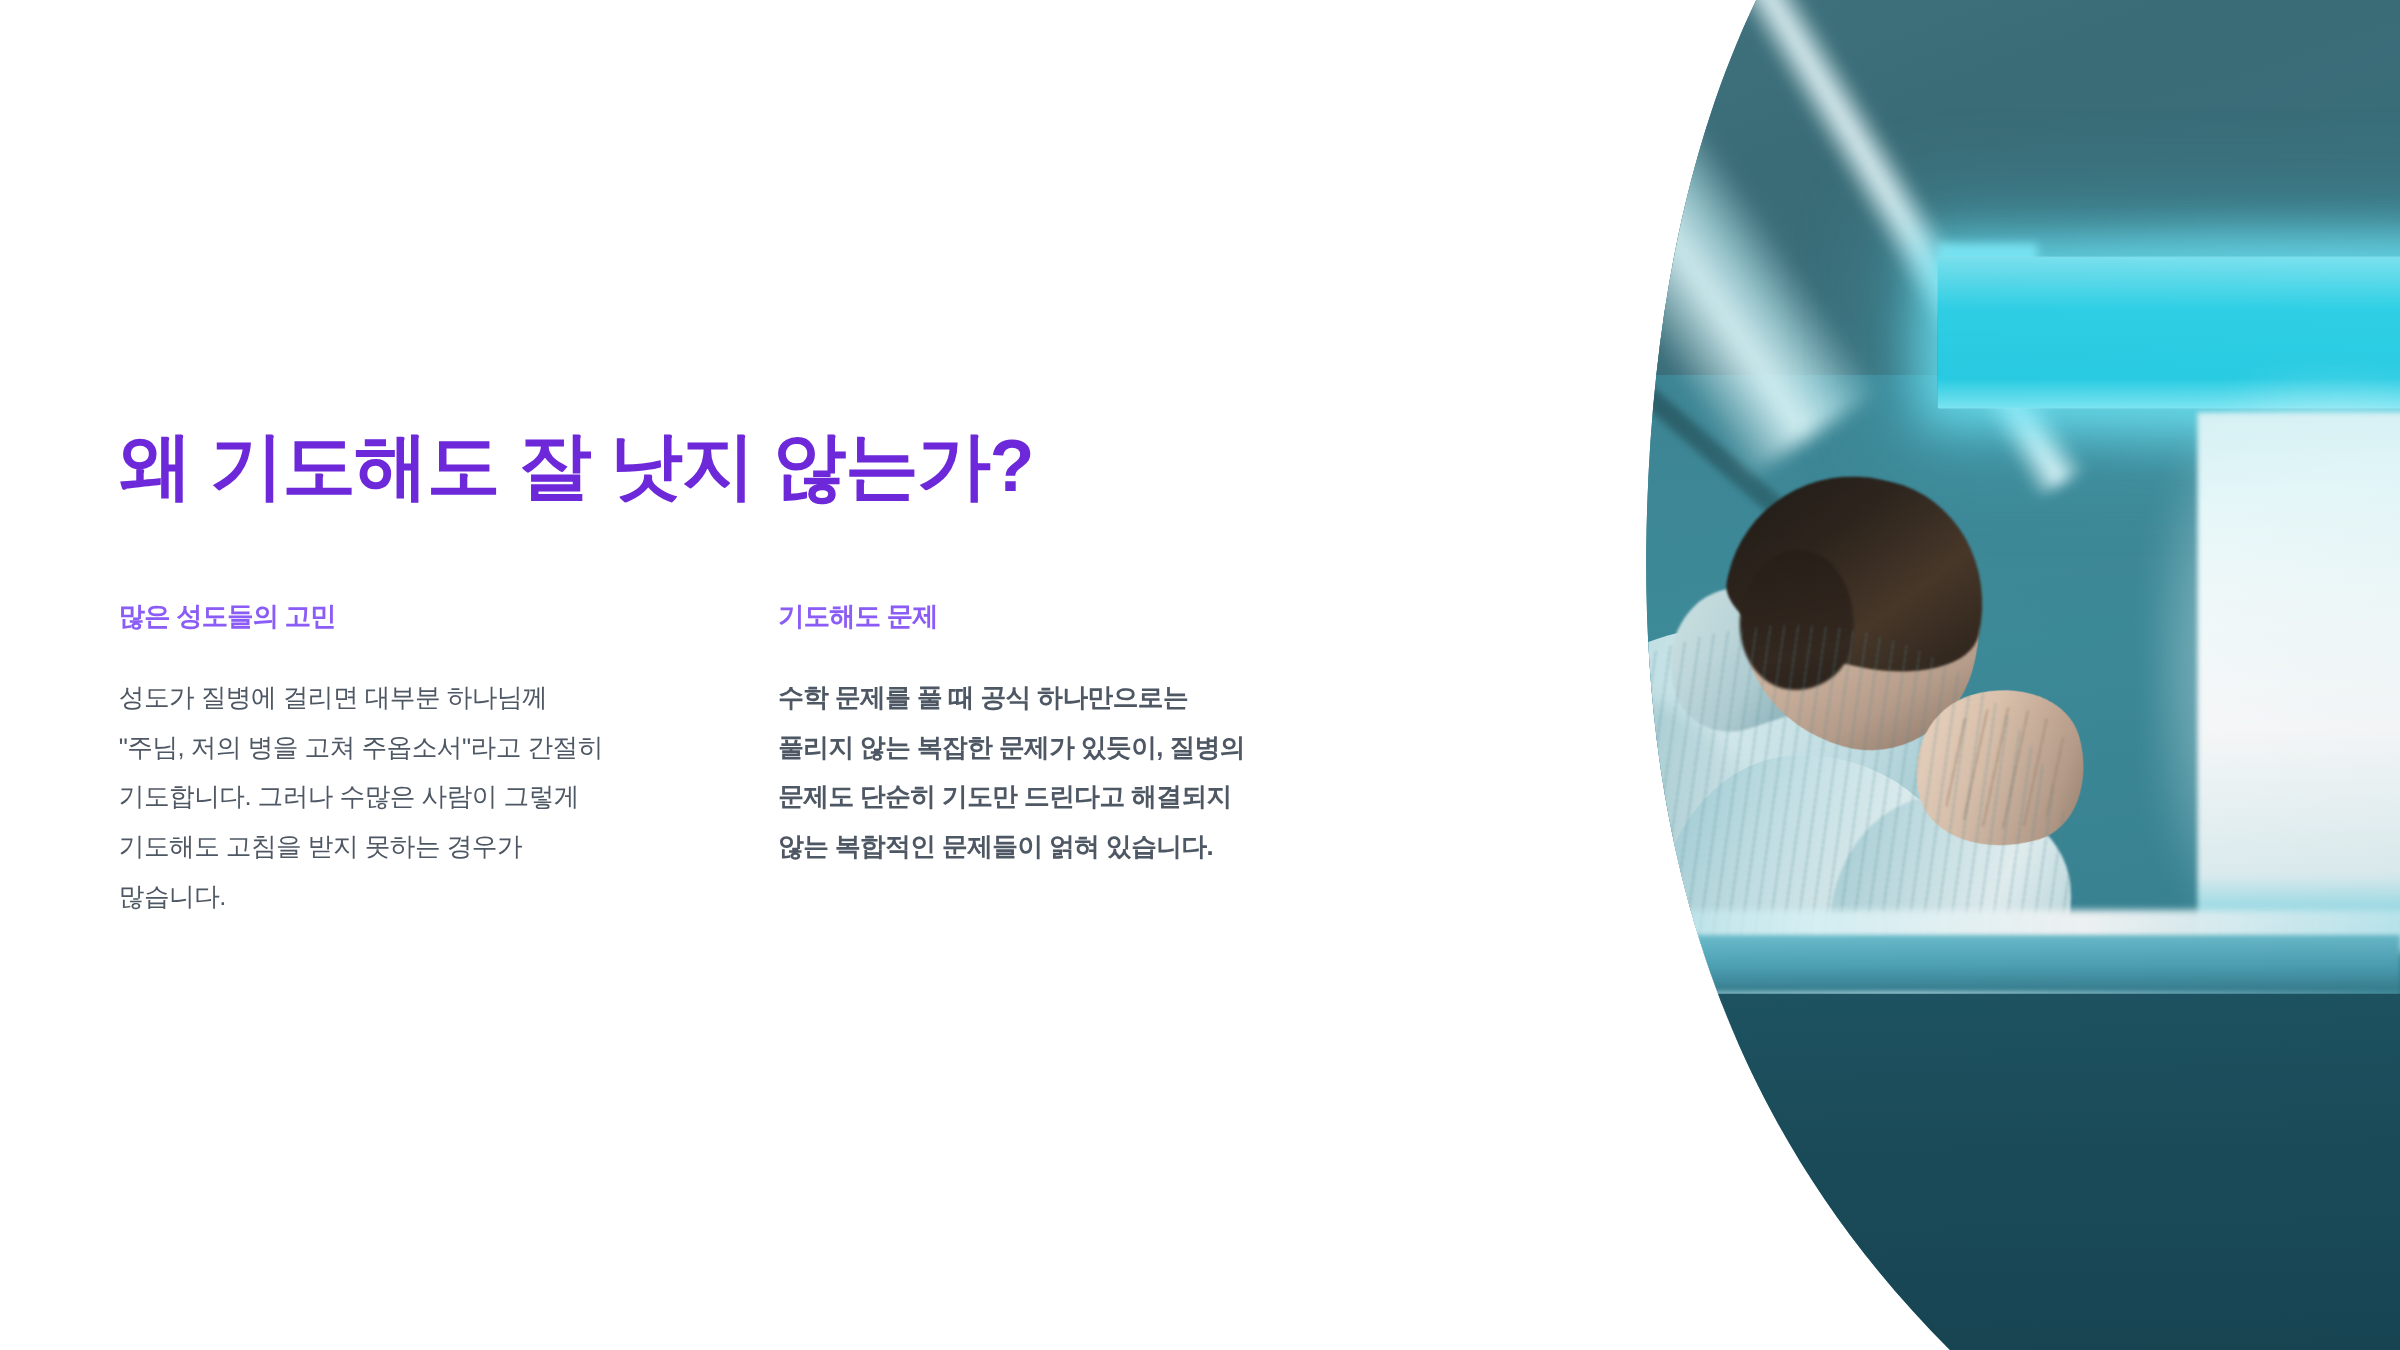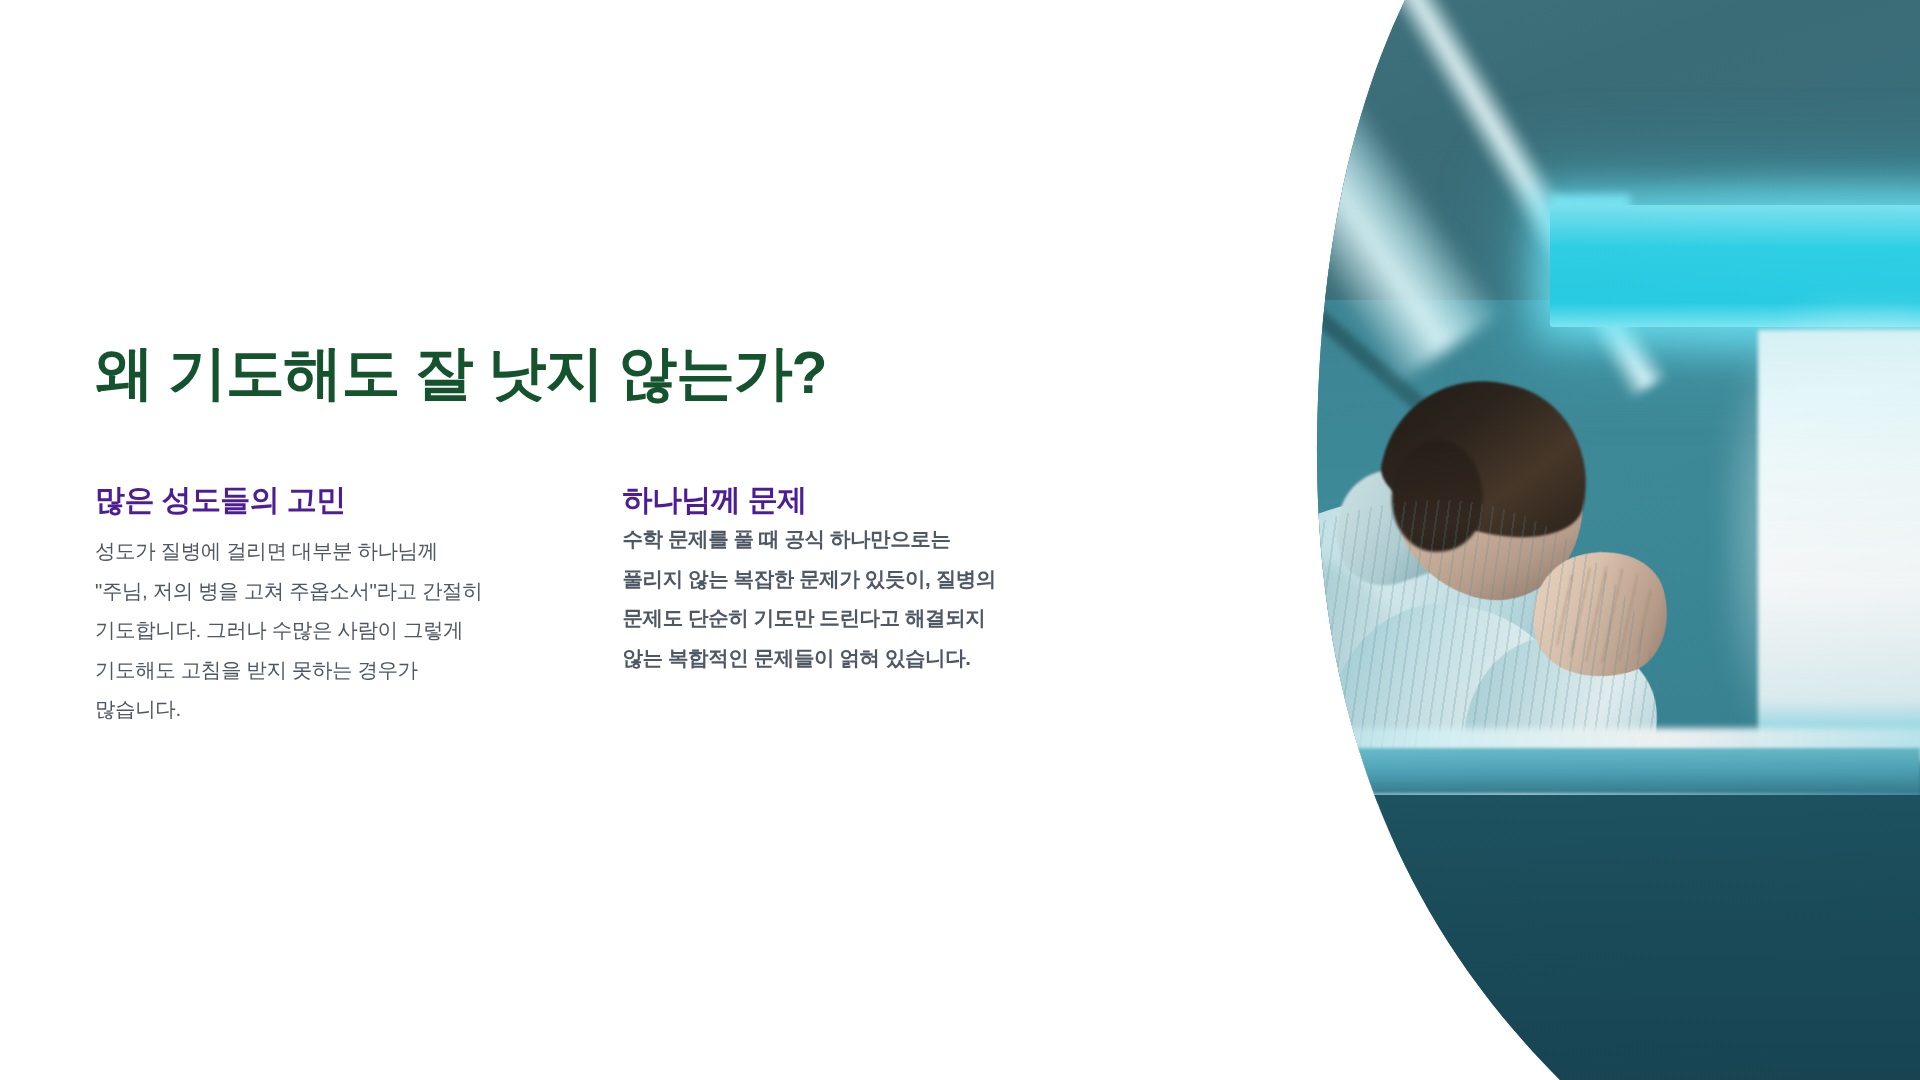--- a/index.html
+++ b/index.html
@@ -21,37 +21,38 @@
     position:absolute;
     left:95px; top:0;
     width:1010px; height:1080px;
   }
   .title {
     position:absolute;
     left:0; top:340px;
     font-size:59px;
     font-weight:800;
     letter-spacing:-1.2px;
-    color:#14532d;
+    color:#6d28d9;
     line-height:1.15;
     white-space:nowrap;
   }
   .columns {
     position:absolute;
     left:0; top:480px;
     width:1010px;
     display:flex;
     gap:45px;
   }
   .col { width:485px; }
   .col-heading {
-    font-size:30px;
+    font-size:21px;
     font-weight:700;
-    color:#4c1d95;
+    color:#8b5cf6;
     letter-spacing:-0.6px;
+    margin-bottom:32px;
     line-height:1.3;
   }
   .col-body {
     font-size:20.5px;
     line-height:1.93;
     color:#4e5764;
     letter-spacing:-0.4px;
     font-weight:400;
     word-break:keep-all;
   }
@@ -319,21 +320,21 @@
     <h1 class="title">왜 기도해도 잘 낫지 않는가?</h1>
 
     <div class="columns">
 
       <div class="col col-left">
         <div class="col-heading">많은 성도들의 고민</div>
         <p class="col-body">성도가 질병에 걸리면 대부분 하나님께 "주님, 저의 병을 고쳐 주옵소서"라고 간절히 기도합니다. 그러나 수많은 사람이 그렇게 기도해도 고침을 받지 못하는 경우가 많습니다.</p>
       </div>
 
       <div class="col col-right">
-        <div class="col-heading">하나님께 문제</div>
+        <div class="col-heading">기도해도 문제</div>
         <p class="col-body">수학 문제를 풀 때 공식 하나만으로는 풀리지 않는 복잡한 문제가 있듯이, 질병의 문제도 단순히 기도만 드린다고 해결되지 않는 복합적인 문제들이 얽혀 있습니다.</p>
       </div>
 
     </div>
   </div>
 
   <div class="photo-panel">
     <div class="photo">
 
       <div class="back-wall"></div>

